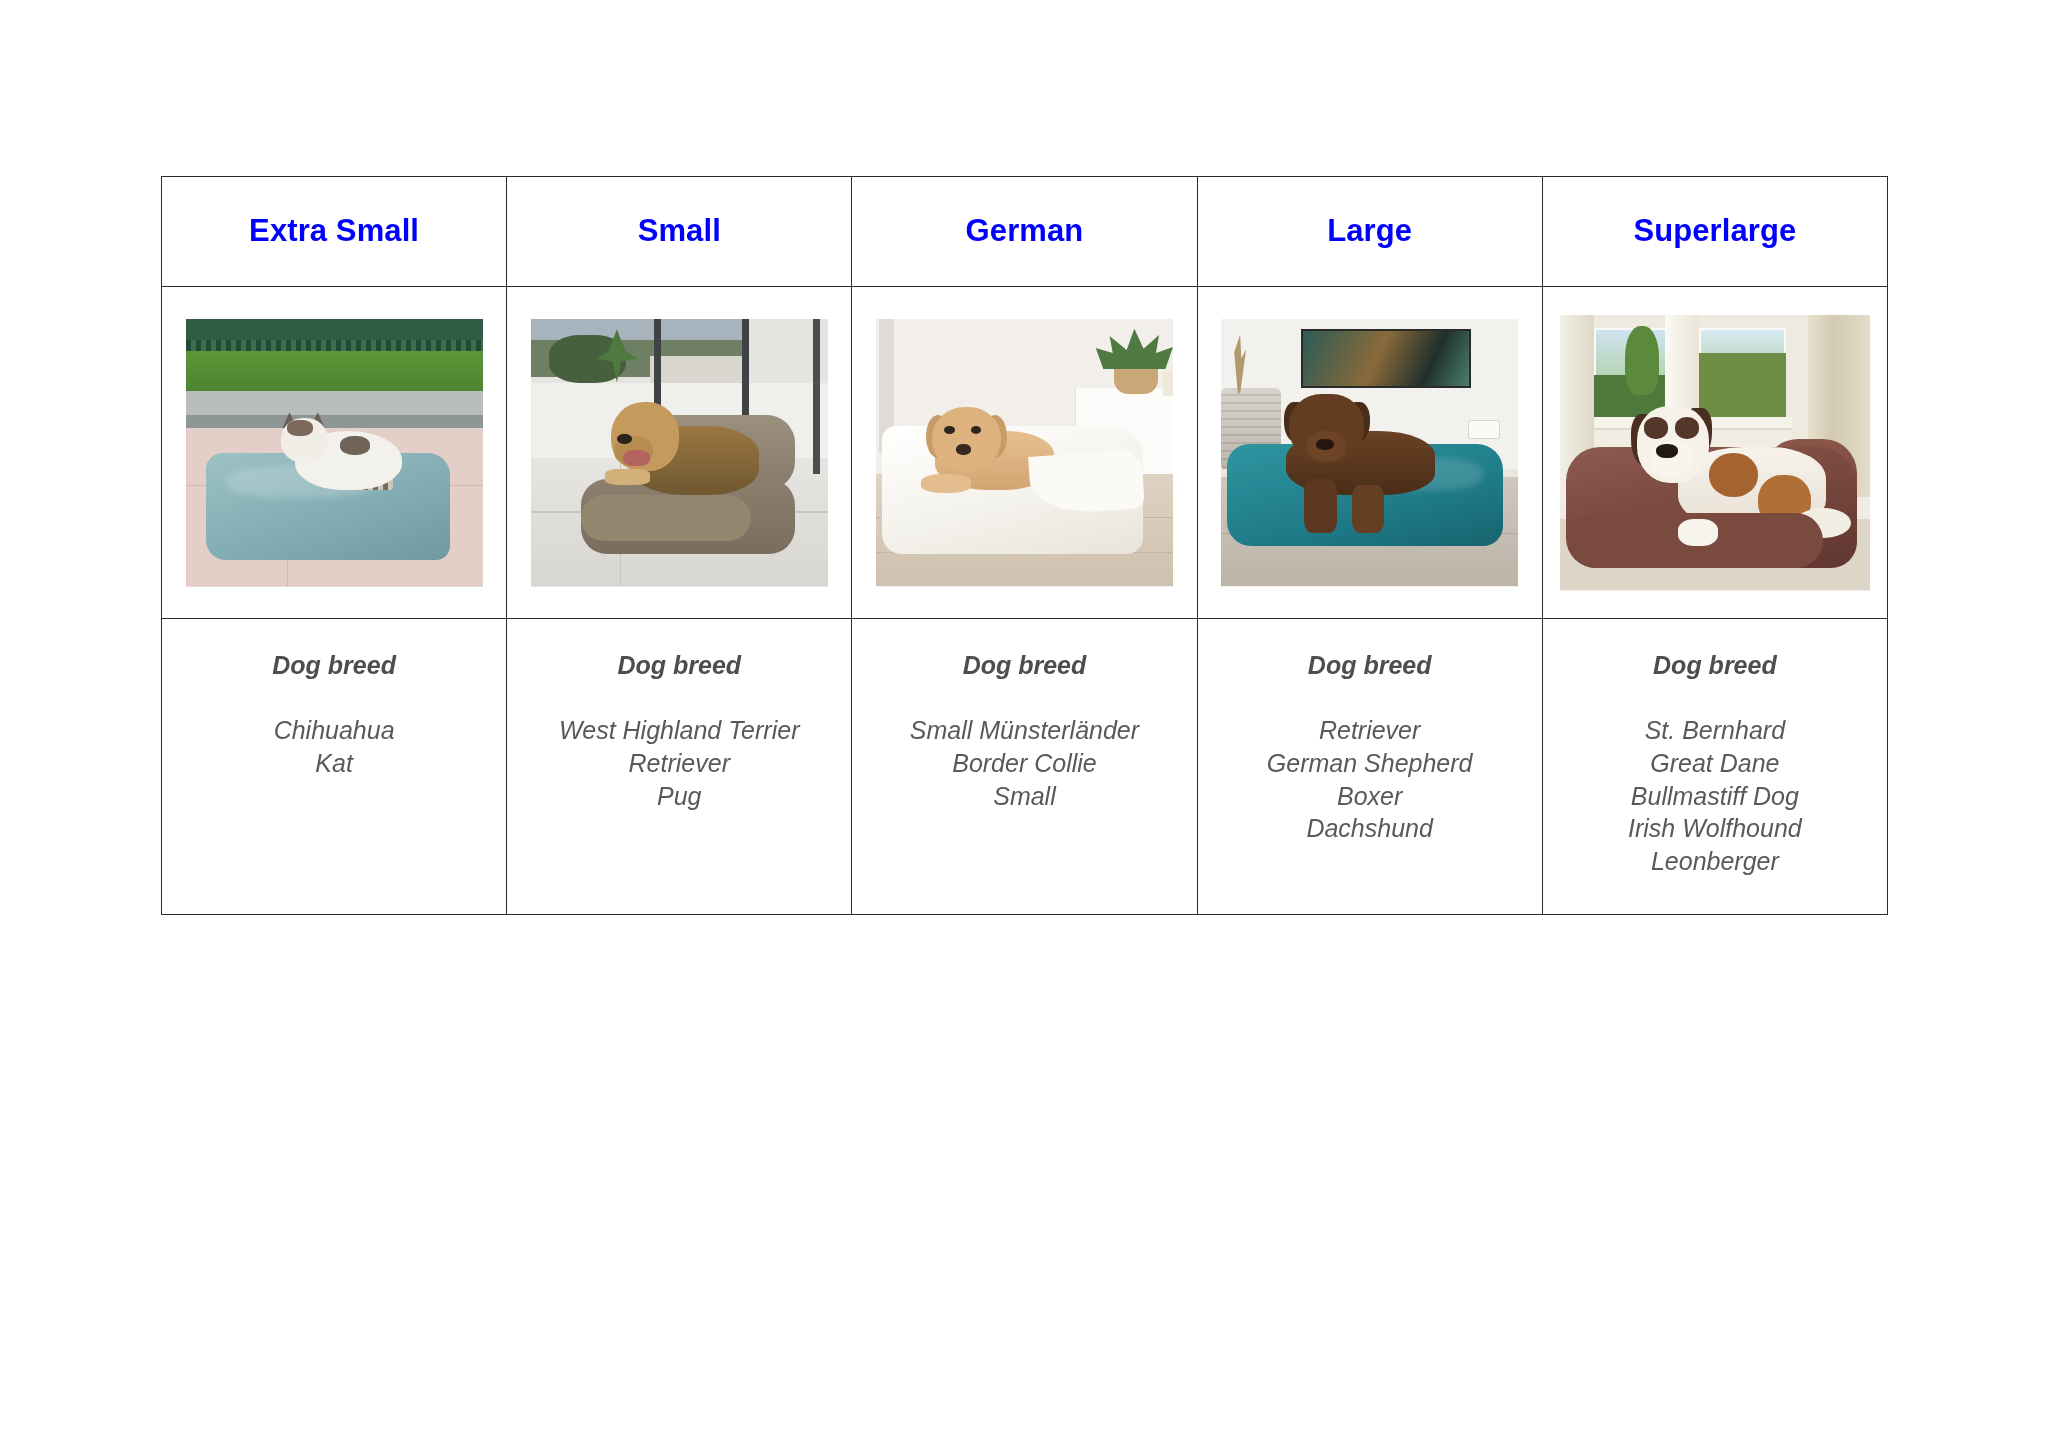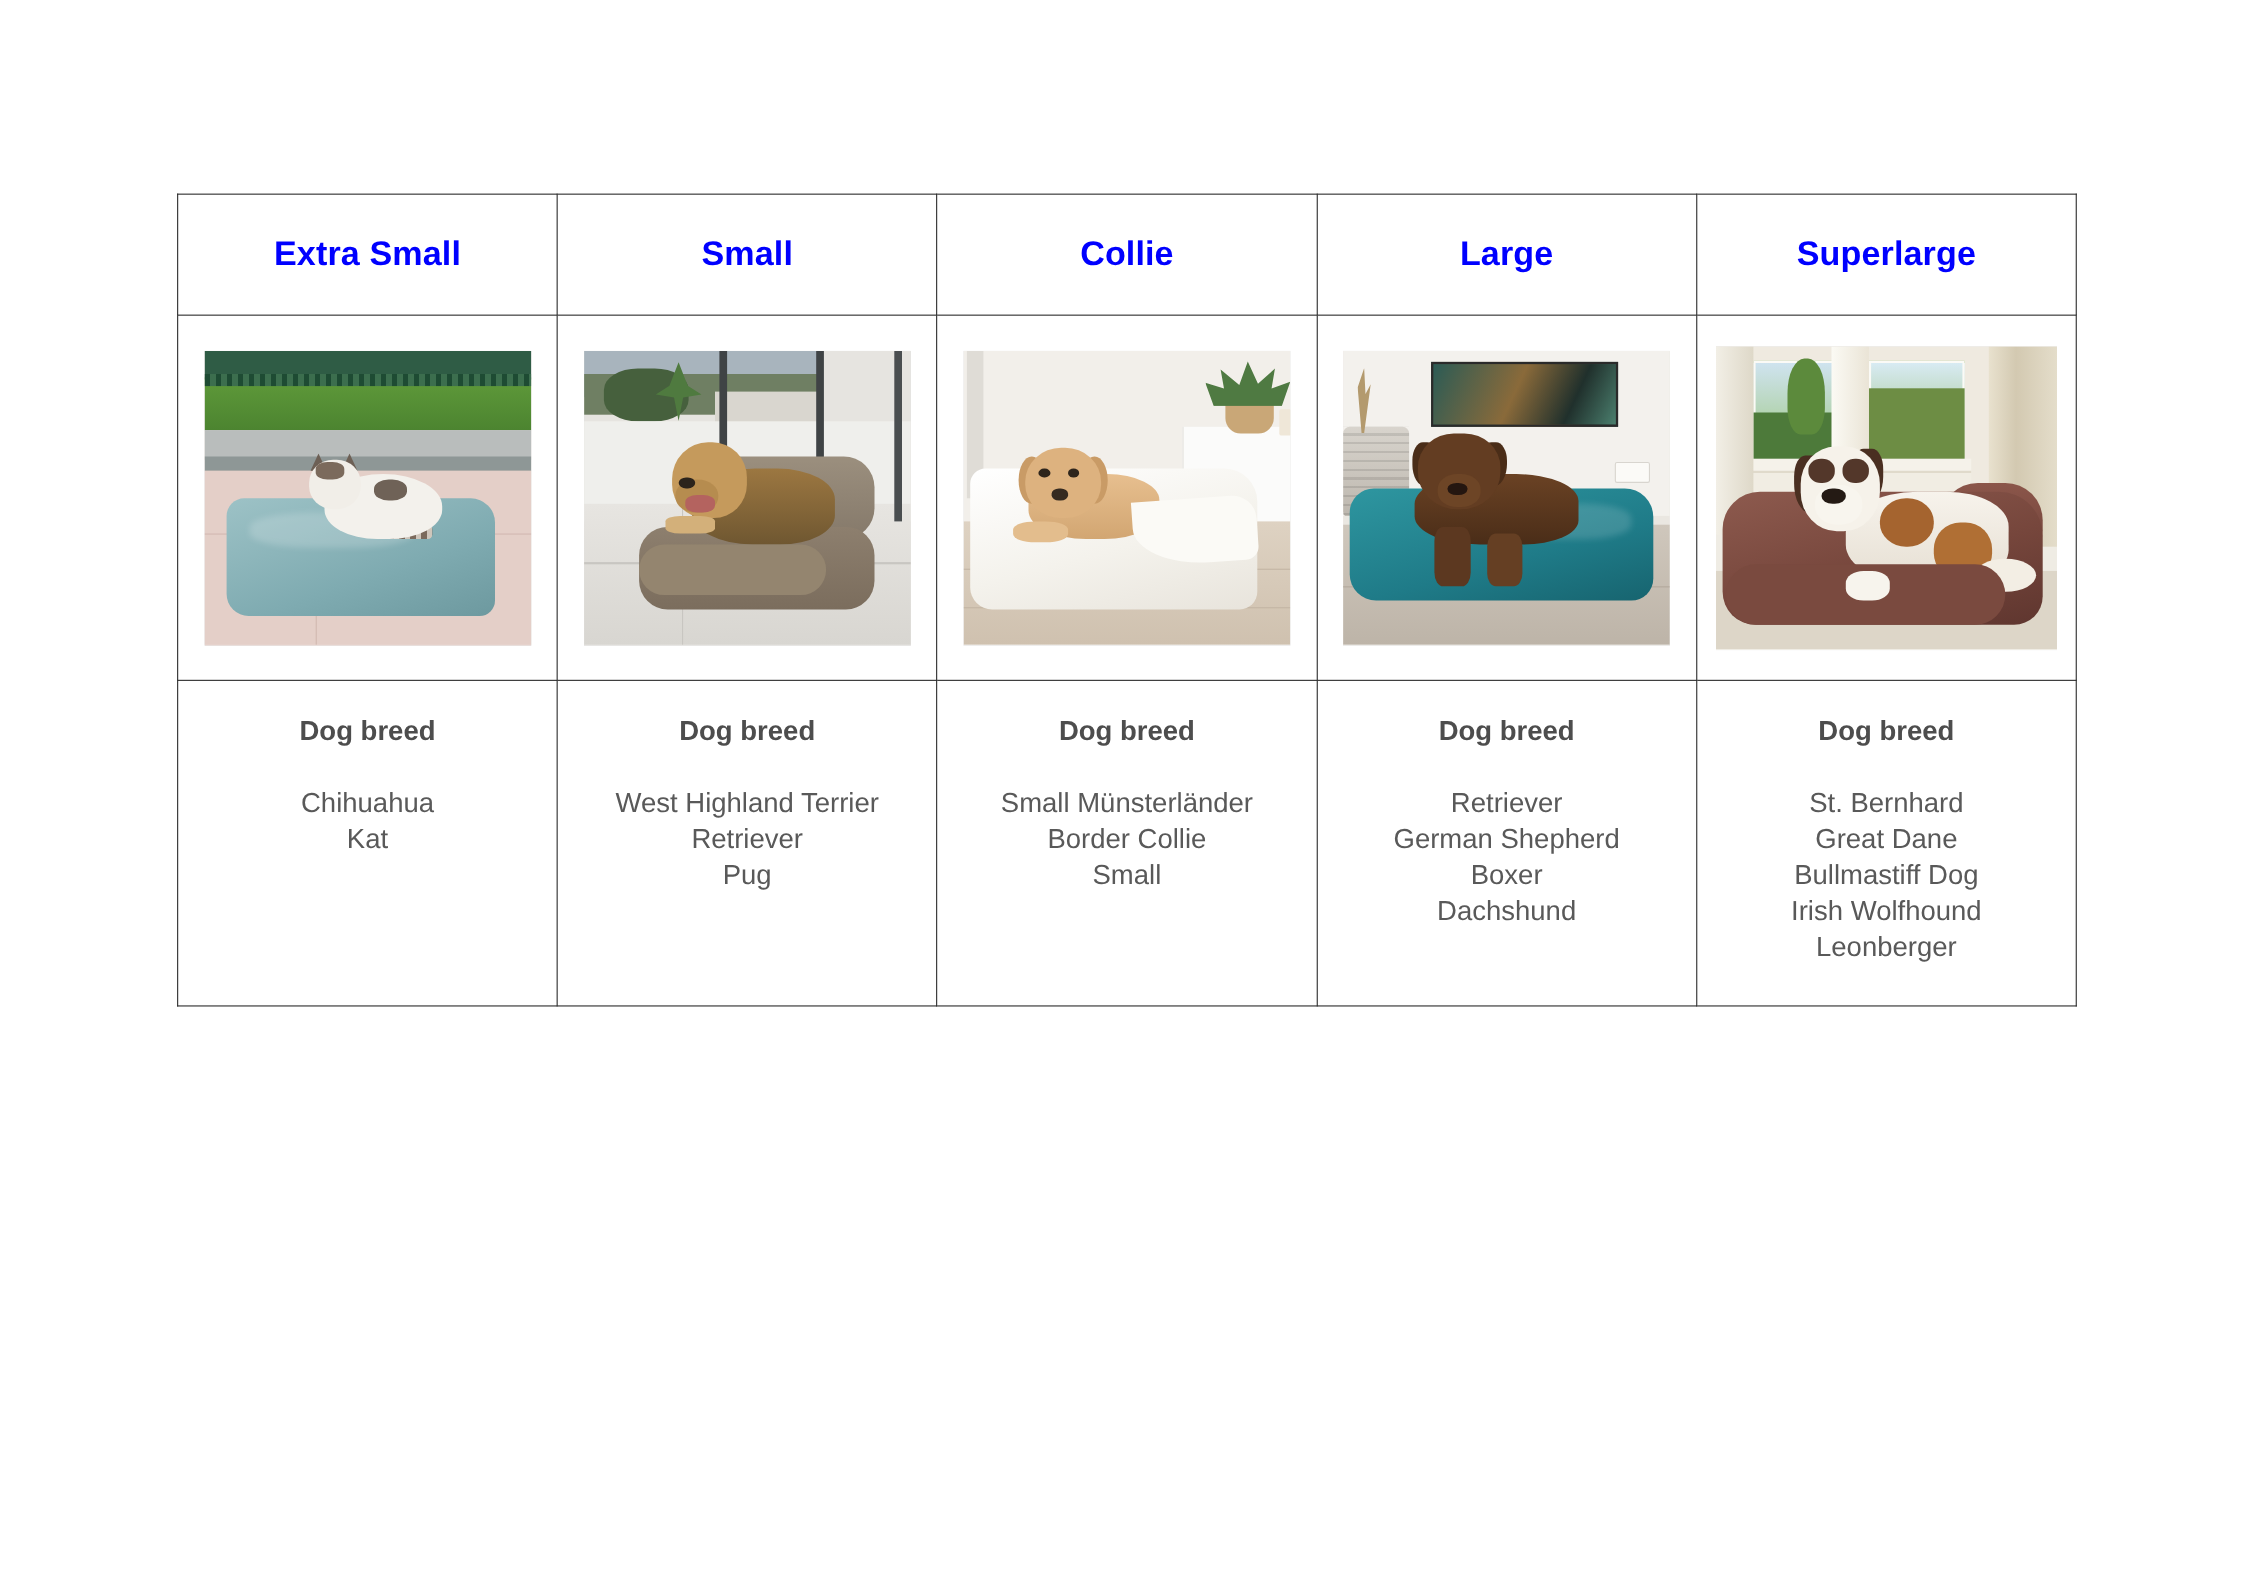--- a/index.html
+++ b/index.html
@@ -53,21 +53,21 @@
   
   .size-row td { height: 96px; }
   .size-label {
     color: #4d4d4d;
     font-weight: bold;
     font-size: 25px;
   }
 
   
   .breed-row td { height: 296px; vertical-align: top; }
-  .breed-block { padding-top: 32px; }
+  .breed-block { padding-top: 32px; font-style: italic; }
   .breed-title {
     color: #4d4d4d;
     font-weight: bold;
     font-size: 25px;
     margin-bottom: 34px;
   }
   .breed-list {
     list-style: none;
     color: #595959;
     font-size: 25px;
@@ -206,21 +206,21 @@
 
     <tbody>
         <tr class="hdr-row">
       <td>
         <div class="hdr-label">Extra Small</div>
       </td>
       <td>
         <div class="hdr-label">Small</div>
       </td>
       <td>
-        <div class="hdr-label">Collie</div>
+        <div class="hdr-label">German</div>
       </td>
       <td>
         <div class="hdr-label">Large</div>
       </td>
       <td>
         <div class="hdr-label">Superlarge</div>
       </td>
     </tr>
 
     <tr class="img-row">

